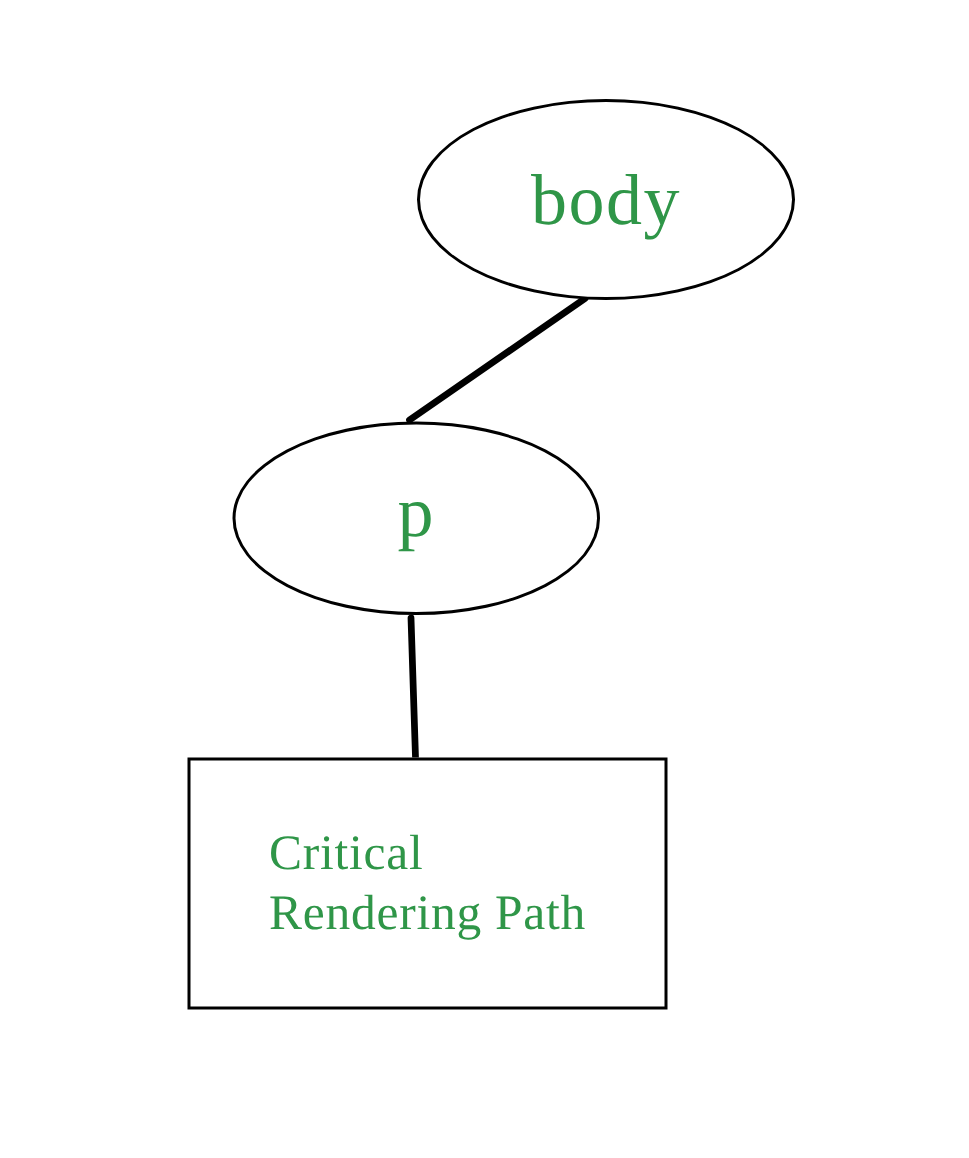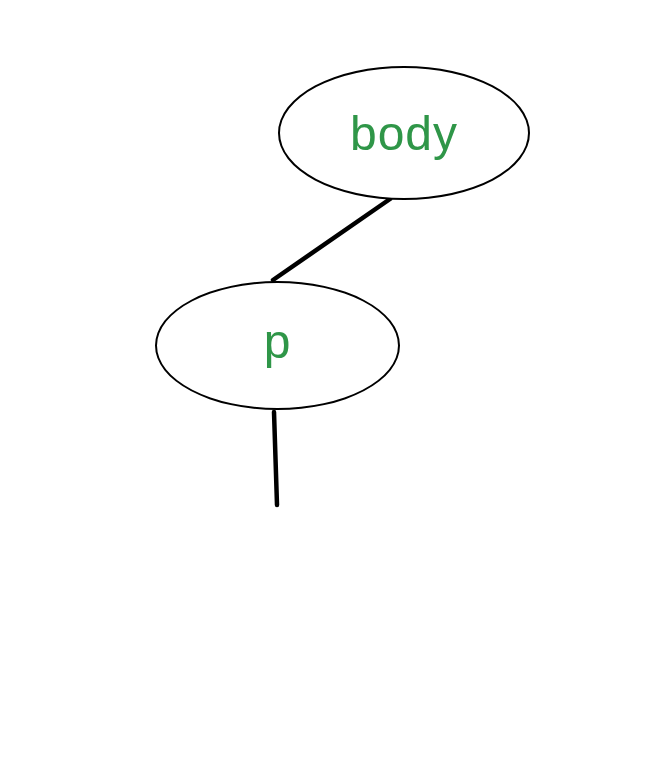--- a/index.html
+++ b/index.html
@@ -30,20 +30,21 @@
   }
   .node {
     position: absolute;
     display: flex;
     align-items: center;
     justify-content: center;
     box-sizing: border-box;
     background: var(--bg-color, #ffffff);
     color: var(--label-color, #2F9648);
     text-align: left;
+    font-family: Liberation Serif, serif;
   }
   .node.ellipse {
     border: 2px solid var(--stroke-color, #000000);
     border-radius: 50%;
     font-size: 48px;
     letter-spacing: 1px;
   }
   .node.rect {
     border: 2.5px solid var(--stroke-color, #000000);
     font-size: 33px;
@@ -85,14 +86,18 @@
   </svg>
 
   <div class="node ellipse" id="node-body">
     <span class="node-label">body</span>
   </div>
 
   <div class="node ellipse" id="node-p">
     <span class="node-label">p</span>
   </div>
 
+  <div class="node rect" id="node-crp">
+    <span class="node-label">Critical
+Rendering Path</span>
+  </div>
 
 </div>
 
 </body></html>

